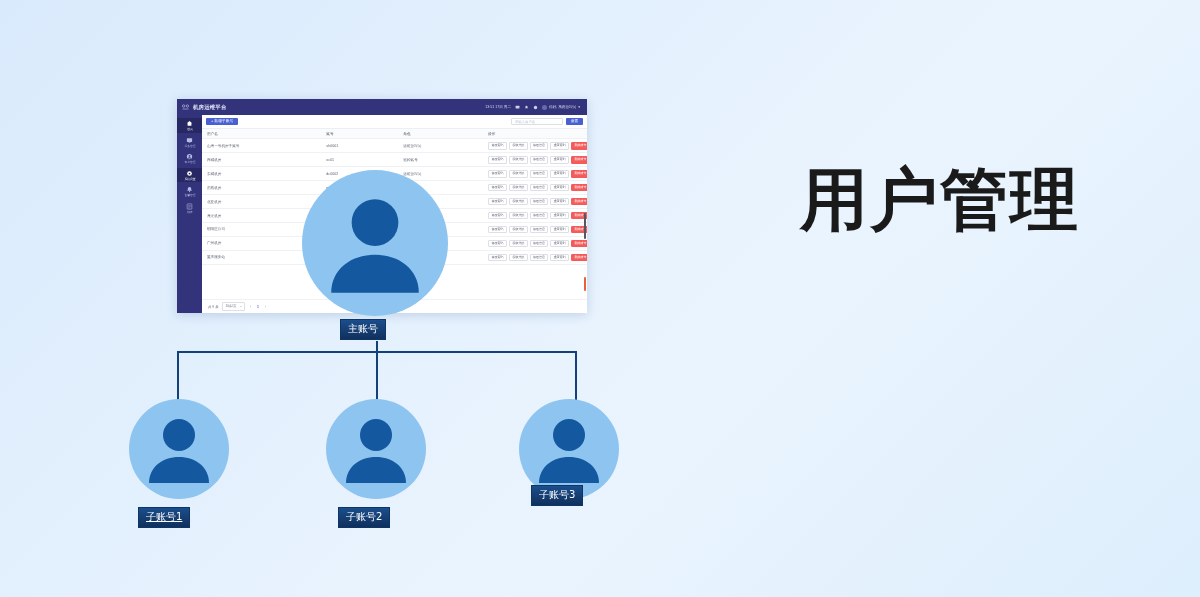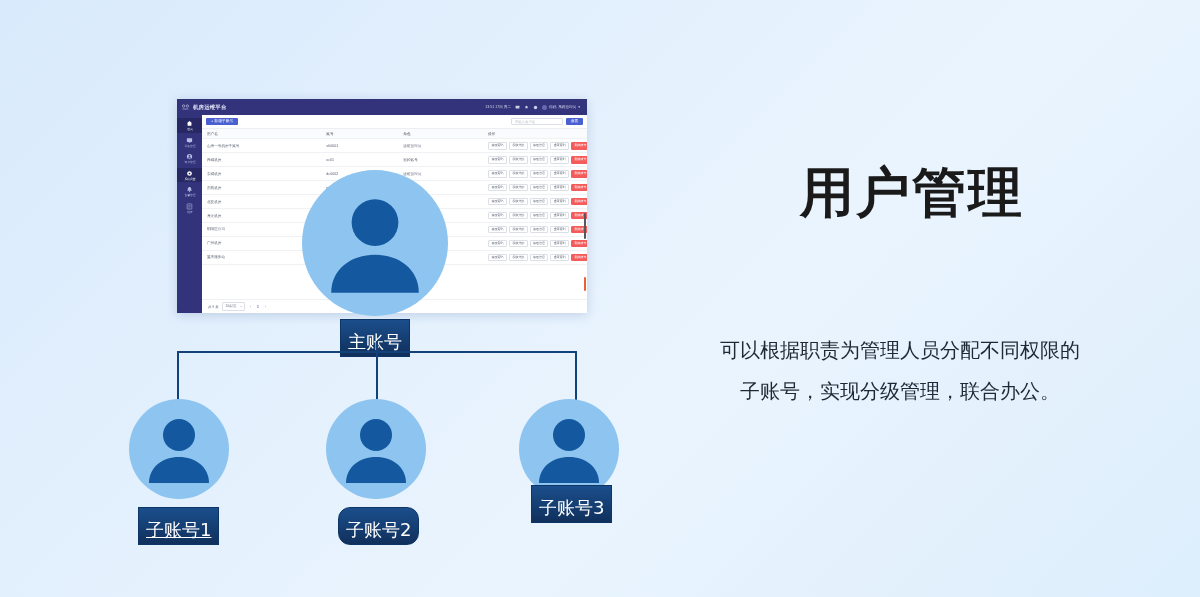--- a/index.html
+++ b/index.html
@@ -114,48 +114,48 @@
   }
 
   
   #hero-avatar {
     position: absolute; left: 302px; top: 170px; width: 146px; height: 146px;
   }
 
   
   .node-label {
     position: absolute; background: #13427a; color: #fff;
-    font-size: 18px; line-height: 1; padding: 13px 7px 5px;
+    font-size: 10px; line-height: 1; padding: 4px 7px 5px;
     border: 1px solid #0d3straight; white-space: nowrap;
     font-family: "DejaVu Sans", sans-serif;
   }
   #label-main {
     left: 340px; top: 319px; border: 1px solid #0d3566;
     background: linear-gradient(180deg,#1b4e8c,#10305c);
   }
   .label-sub {
     border: 1px solid #0d3566;
     background: linear-gradient(180deg,#1b4e8c,#10305c);
   }
   #label-s1 { left: 138px; top: 507px; text-decoration: underline; }
-  #label-s2 { left: 338px; top: 507px; border-radius: 12px; }
+  #label-s2 { left: 338px; top: 507px; }
   #label-s3 { left: 531px; top: 485px; }
 
   .tline { position: absolute; background: #13427a; }
 
   .kid-avatar { position: absolute; width: 100px; height: 100px; }
   #kid1 { left: 129px; top: 399px; }
   #kid2 { left: 326px; top: 399px; }
   #kid3 { left: 519px; top: 399px; }
 
   
   #right-panel { position: absolute; left: 640px; top: 0; width: 560px; height: 597px; }
   #big-title {
     position: absolute; left: 160px; top: 166px;
-    font-size: 54px; font-weight: bold; color: #1a1a1a; letter-spacing: 2px;
+    font-size: 68px; font-weight: bold; color: #1a1a1a; letter-spacing: 2px;
     font-family: "DejaVu Sans", sans-serif; line-height: 1;
   }
   #desc {
     position: absolute; left: 10px; top: 330px; width: 500px;
     text-align: center; font-size: 20px; line-height: 2.05; color: #1f2933;
     font-family: "DejaVu Sans", sans-serif;
   }
 </style>
 </head>
 <body>
@@ -439,17 +439,13 @@
     <path d="M20 84c0-16 13.5-26 30-26s30 10 30 26z" fill="#14599f"></path>
   </svg>
 
   <div class="node-label label-sub" id="label-s1">子账号1</div>
   <div class="node-label label-sub" id="label-s2">子账号2</div>
   <div class="node-label label-sub" id="label-s3">子账号3</div>
 </div>
 
 <div id="right-panel">
   <div id="big-title">用户管理</div>
-  <div id="desc">
-    <div>可以根据职责为管理人员分配不同权限的</div>
-    <div>子账号，实现分级管理，联合办公。</div>
-  </div>
 </div>
 
 </body></html>

